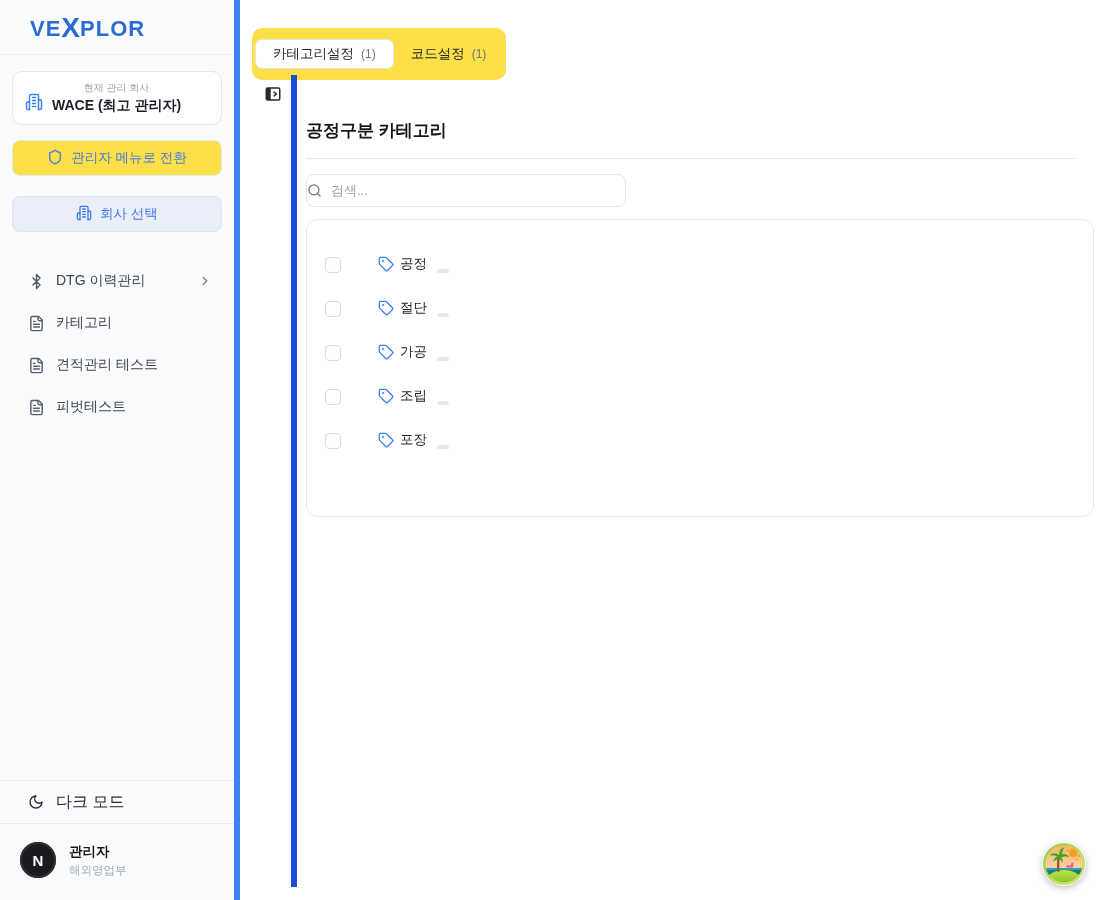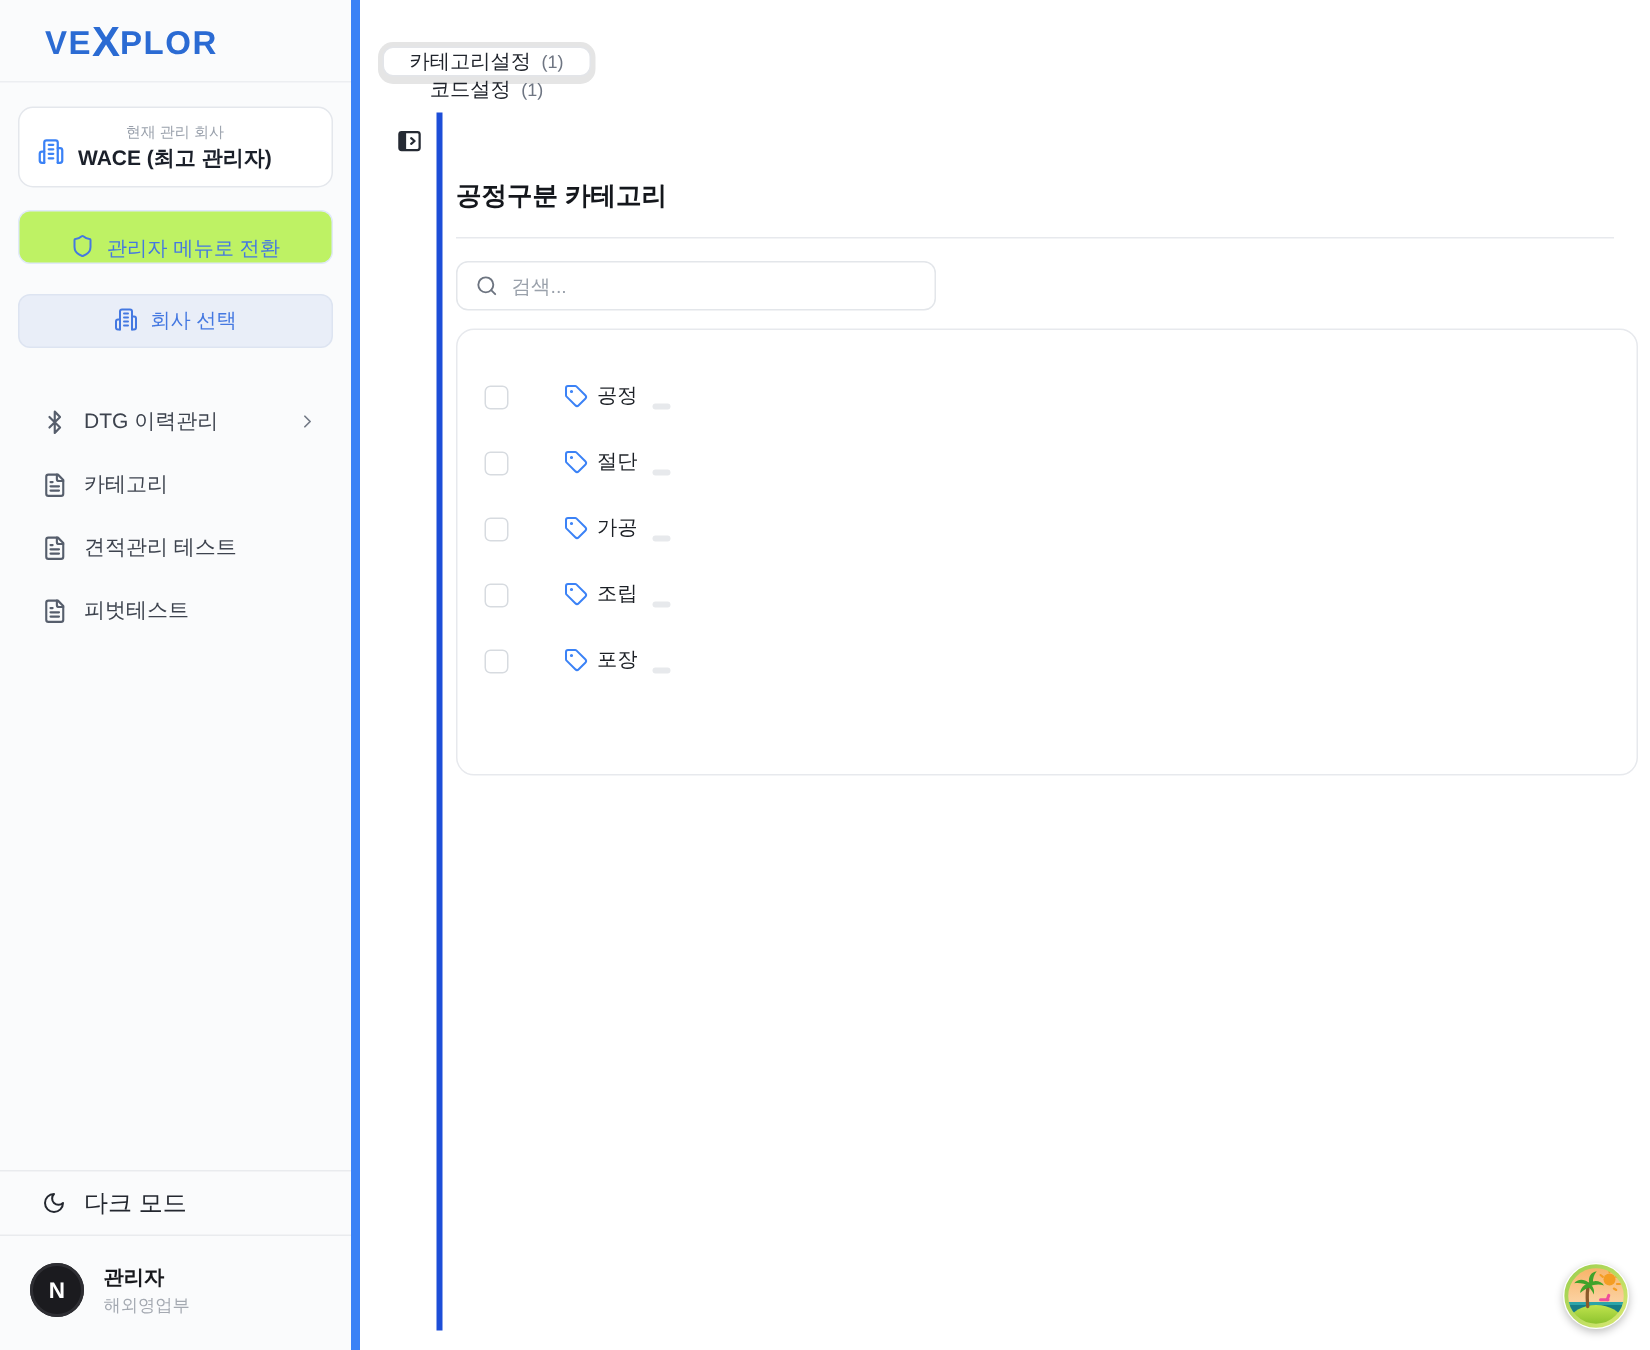--- a/index.html
+++ b/index.html
@@ -16,21 +16,21 @@
   .logo .x { font-size:28px; letter-spacing:0; position:relative; top:1px; }
 
   .company-card { margin:16px 12px 0; background:#ffffff; border:1px solid #e4e7ec;
     border-radius:10px; padding:9px 12px; display:flex; align-items:flex-end; gap:9px; }
   .company-card .txt { display:flex; flex-direction:column; gap:2px;text-align:center; }
   .company-label { font-size:10px; color:#9aa1ac; }
   .company-name { font-size:14px; font-weight:700; color:#1b202a; }
 
   .side-btn { margin:0 12px; height:36px; border-radius:8px; display:flex; align-items:center;
     justify-content:center; gap:8px; font-size:13.5px; color:#4478e1; cursor:pointer; }
-  .side-btn.admin { margin-top:15px; background:#bef264; border:1px solid #e0e9f8;align-items:flex-end; }
+  .side-btn.admin { margin-top:15px; background:#fde047; border:1px solid #e0e9f8; }
   .side-btn.company { margin-top:20px; background:#e9eef8; border:1px solid #dde4f1; }
 
   .nav { margin-top:28px; }
   .nav-item { height:42px; display:flex; align-items:center; padding:0 22px 0 28px;
     gap:11px; cursor:pointer; }
   .nav-item .label { flex:1; font-size:14px; color:#3d434e; }
   .nav-item svg.lead { flex:0 0 auto; }
 
   .sidebar-bottom { position:absolute; left:0; right:0; bottom:0; }
   .darkmode-row { height:44px; border-top:1px solid #e9ebee; border-bottom:1px solid #e9ebee;
@@ -40,37 +40,37 @@
   .avatar { width:36px; height:36px; border-radius:50%; background:#1b1b1f; color:#fff;
     display:flex; align-items:center; justify-content:center; font-size:15px; font-weight:600;
     box-shadow:inset 0 0 0 2px #2e2e33; }
   .user-meta { display:flex; flex-direction:column; gap:2px; }
   .user-name { font-size:13.5px; font-weight:700; color:#17181c; }
   .user-dept { font-size:11.5px; color:#a4a9b1; }
 
   
   .main { position:absolute; left:240px; top:0; width:860px; height:900px; background:#fff; }
 
-  .tabs { position:absolute; left:12px; top:28px; height:28px; background:#e5e5e5;
-    border-radius:10px; display:inline-flex; align-items:center; padding:3px;flex-direction:column; }
+  .tabs { position:absolute; left:12px; top:28px; height:52px; background:#fde047;
+    border-radius:10px; display:inline-flex; align-items:center; padding:3px; }
   .tab { height:30px; display:flex; align-items:center; gap:7px; padding:0 17px;
     border-radius:7px; font-size:13.5px; color:#20242c; cursor:pointer; white-space:nowrap; }
   .tab.active { background:#ffffff; border:1px solid #e3e5e9; }
   .tab .count { font-size:12px; color:#6e7582; }
 
   .panel-toggle { position:absolute; left:24px; top:85px; width:18px; height:18px;
     cursor:pointer; background:none; border:none; padding:0; }
 
   .content-panel { position:absolute; left:51px; top:75px; width:797px; height:812px;
-    border-left:4px solid #1d4ed8; padding:0 12px 0 9px; }
+    border-left:6px solid #1d4ed8; padding:0 12px 0 9px; }
   .section-title { margin-top:44px; font-size:17px; font-weight:700; color:#14171c; }
   .title-divider { border:none; border-top:1px solid #e7e9ed; margin-top:16px; }
 
   .search-box { margin-top:15px; width:320px; height:33px; border:1px solid #e3e6ea;
-    border-radius:8px; display:flex; align-items:center; gap:9px; padding-left:12px;
+    border-radius:8px; display:flex; align-items:center; gap:9px; 
     background:#fff; }
   .search-box input { border:none; outline:none; flex:1; font-size:13px; color:#1c2026;
     background:transparent; font-family:"Liberation Sans", sans-serif; }
   .search-box input::placeholder { color:#9aa1ab; }
 
   .list-card { margin-top:12px; width:788px; height:298px; border:1px solid #e7e9ed;
     border-radius:12px; padding-top:9px; background:#fff; }
   .cat-row { height:44px; display:flex; align-items:flex-end; padding-left:18px; cursor:pointer; }
   .checkbox { width:16px; height:16px; border:1px solid #d7dbe0; border-radius:4px;
     background:#fff; flex:0 0 auto; cursor:pointer; }

